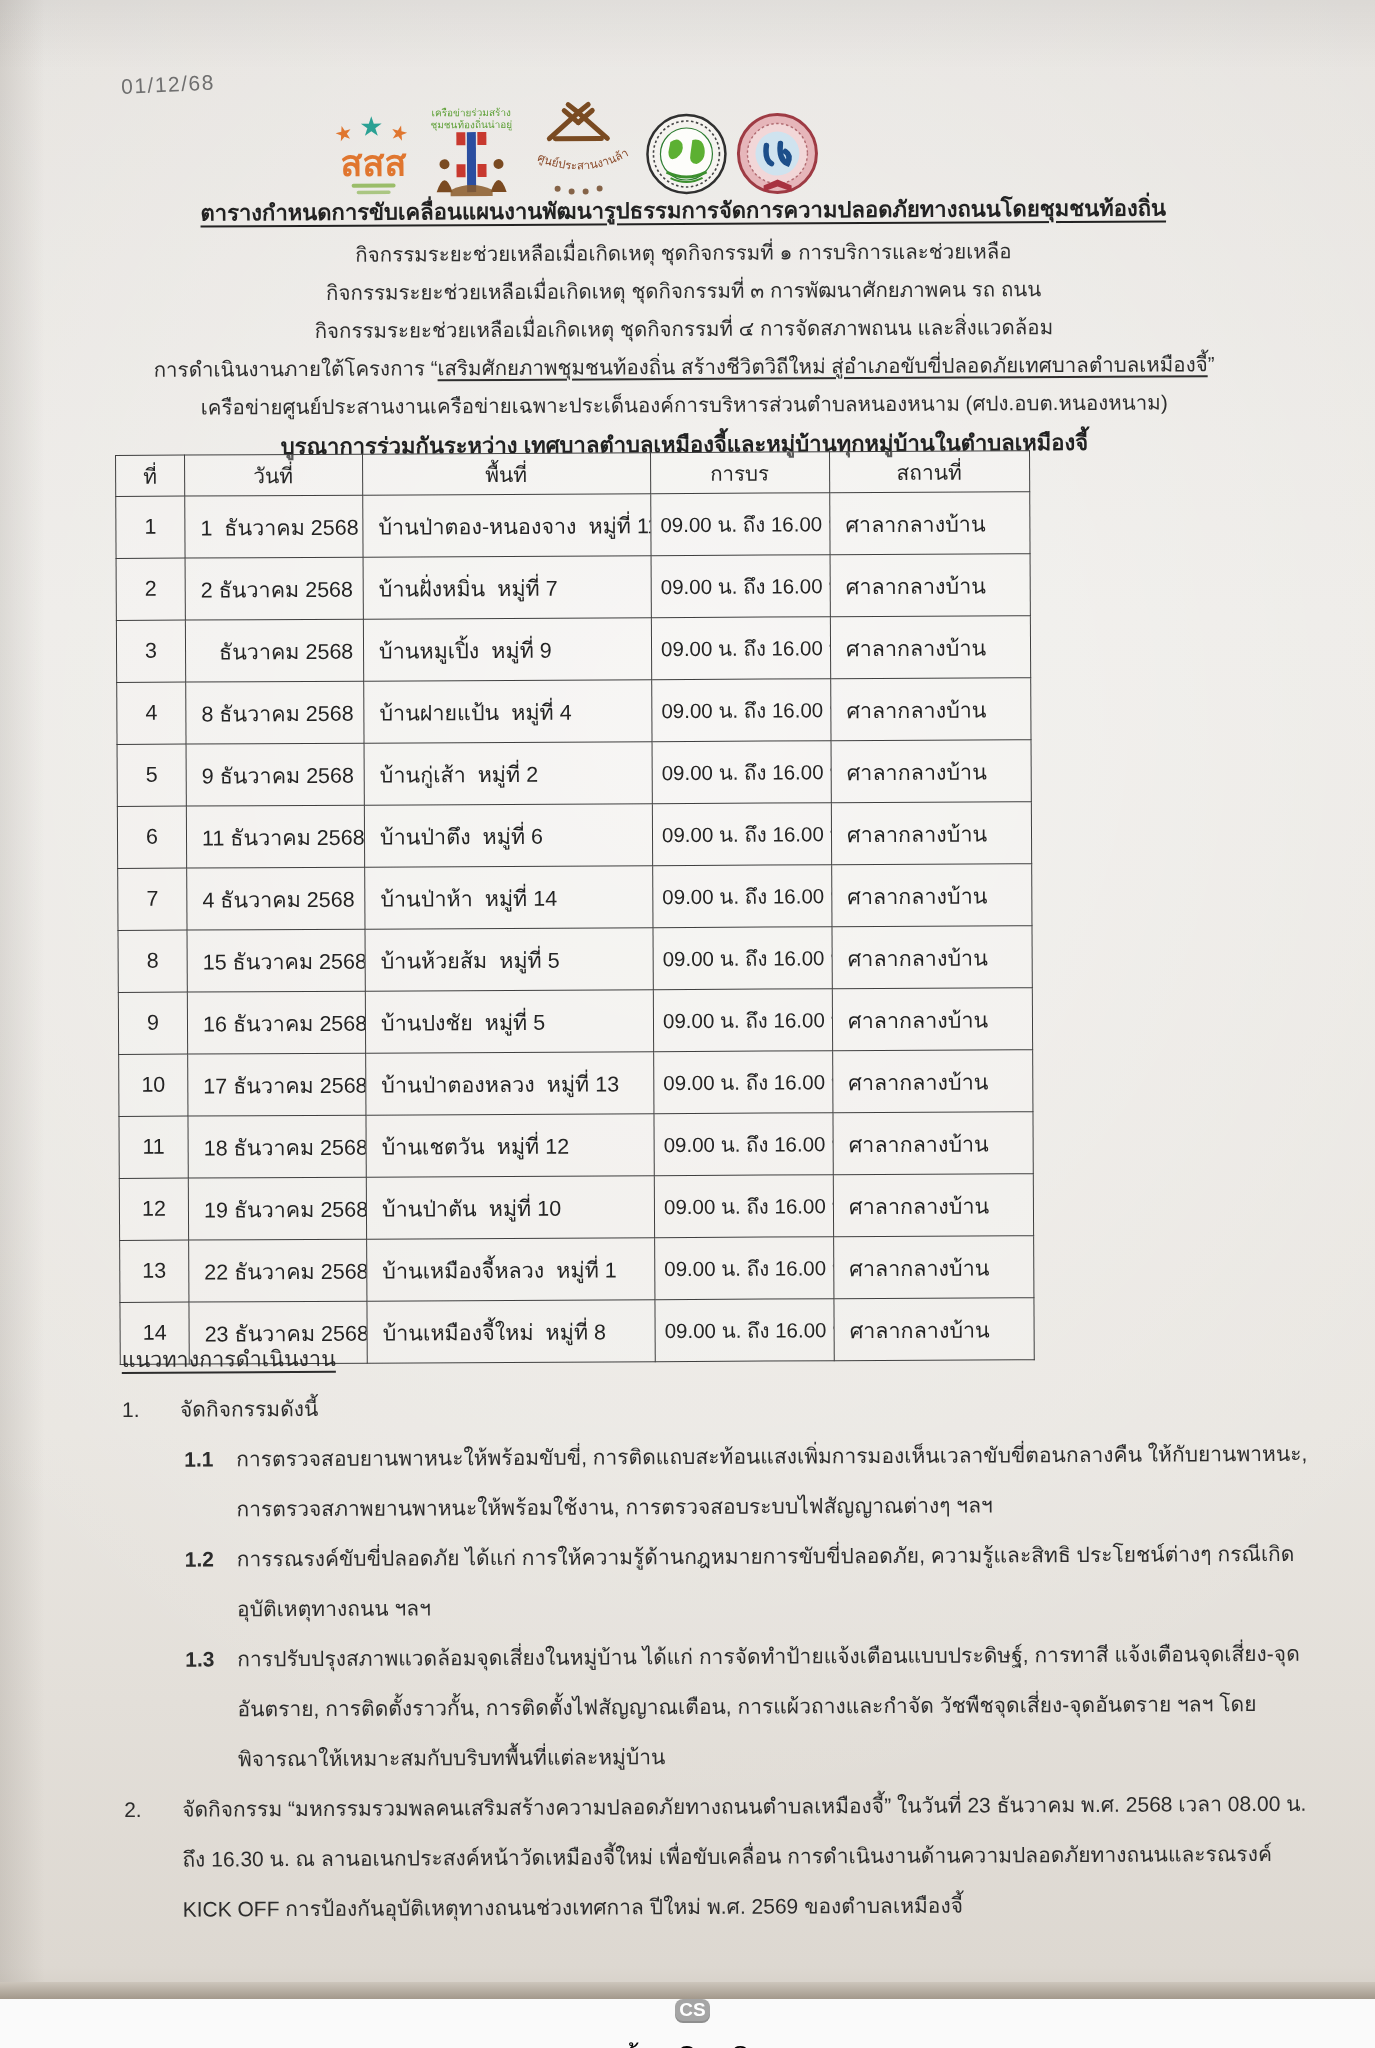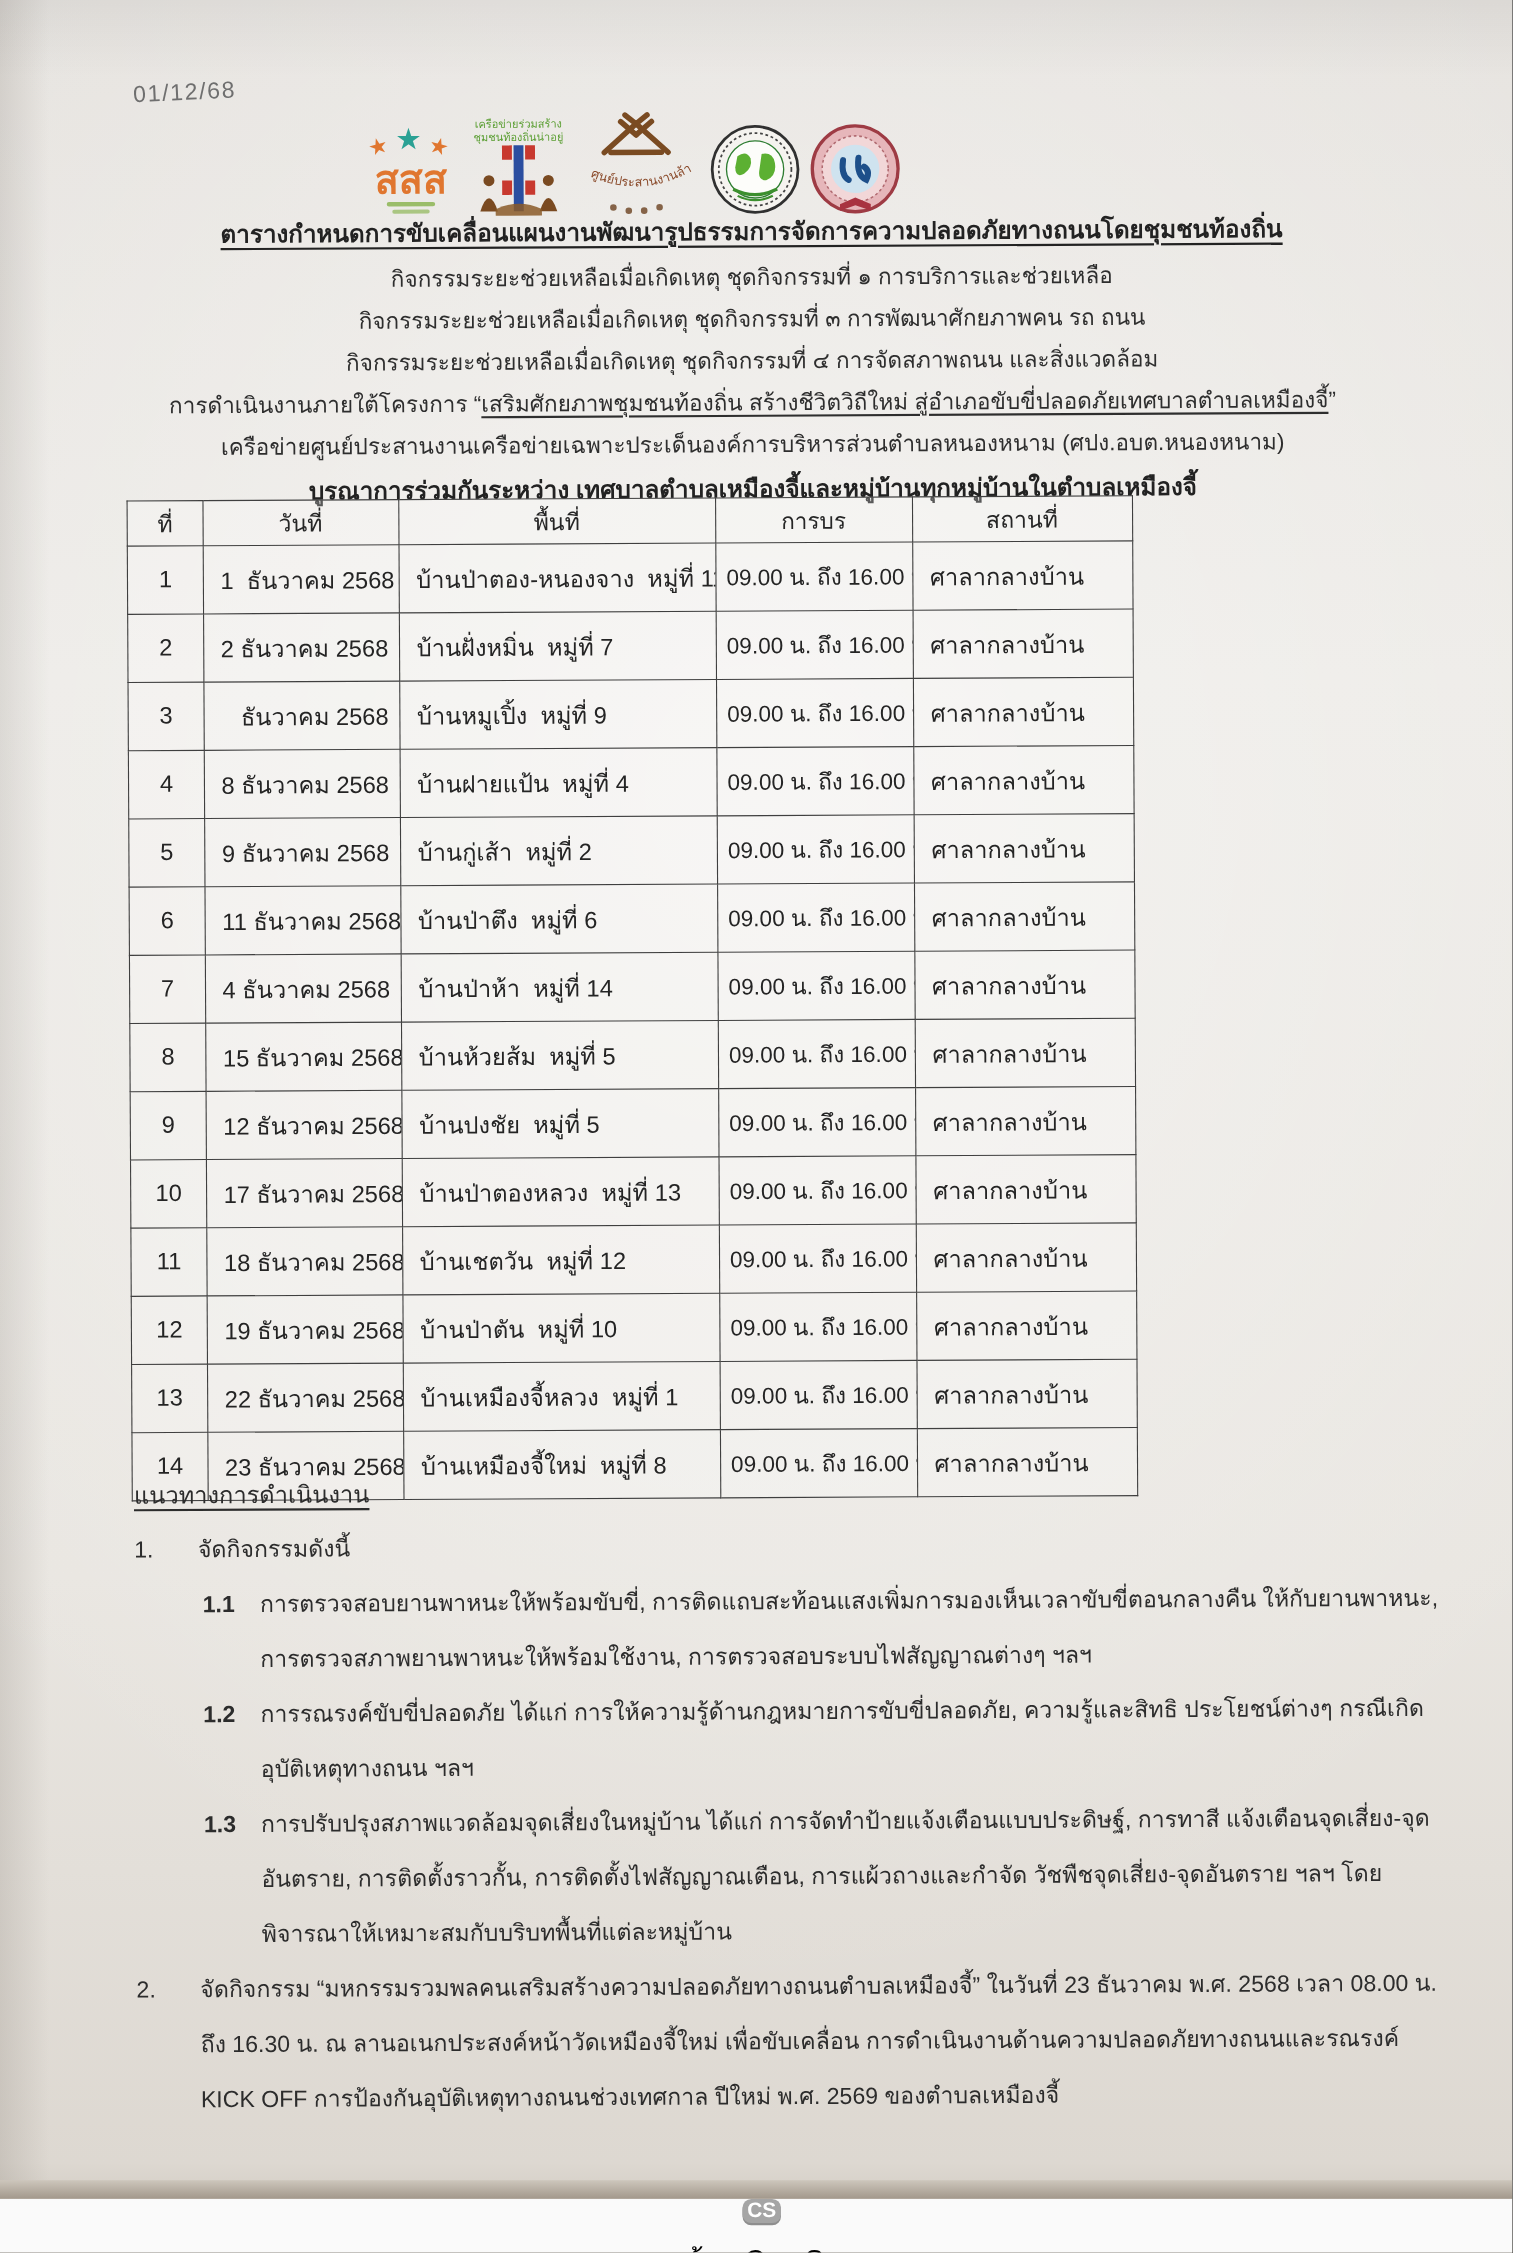--- a/index.html
+++ b/index.html
@@ -194,21 +194,21 @@
             </tr>
         <tr>
               <td class="c-no"><span>8</span></td>
               <td class="c-date"><span>15 ธันวาคม 2568</span></td>
               <td class="c-area"><span>บ้านห้วยส้ม  หมู่ที่ 5</span></td>
               <td class="c-time"><span>09.00 น. ถึง 16.00 น.</span></td>
               <td class="c-place"><span>ศาลากลางบ้าน</span></td>
             </tr>
         <tr>
               <td class="c-no"><span>9</span></td>
-              <td class="c-date"><span>12 ธันวาคม 2568</span></td>
+              <td class="c-date"><span>16 ธันวาคม 2568</span></td>
               <td class="c-area"><span>บ้านปงชัย  หมู่ที่ 5</span></td>
               <td class="c-time"><span>09.00 น. ถึง 16.00 น.</span></td>
               <td class="c-place"><span>ศาลากลางบ้าน</span></td>
             </tr>
         <tr>
               <td class="c-no"><span>10</span></td>
               <td class="c-date"><span>17 ธันวาคม 2568</span></td>
               <td class="c-area"><span>บ้านป่าตองหลวง  หมู่ที่ 13</span></td>
               <td class="c-time"><span>09.00 น. ถึง 16.00 น.</span></td>
               <td class="c-place"><span>ศาลากลางบ้าน</span></td>

